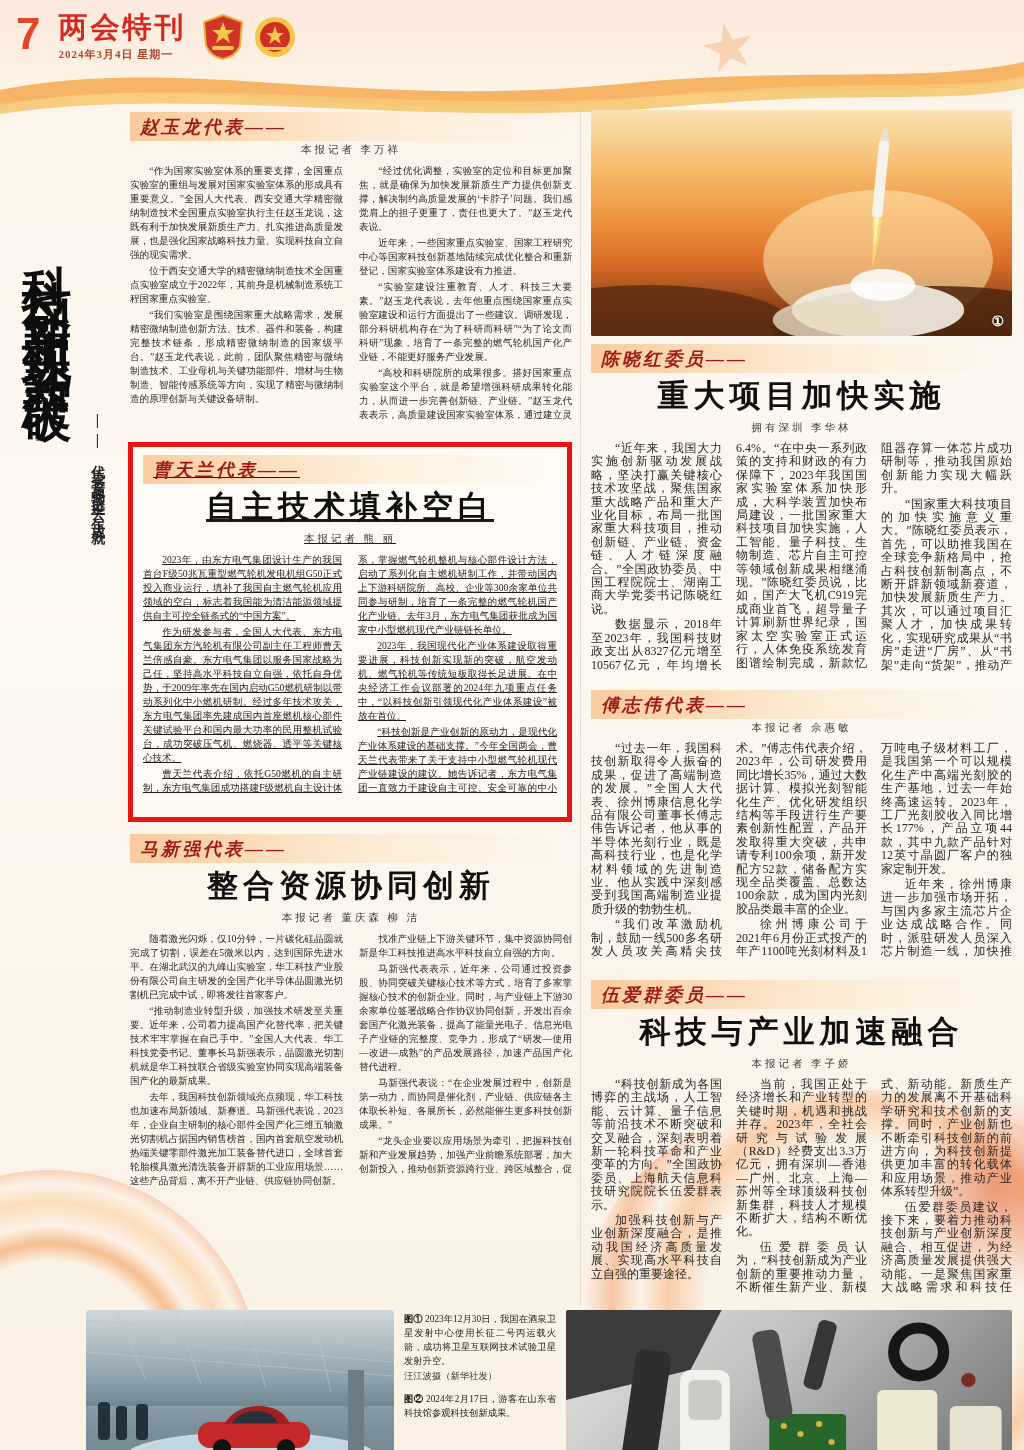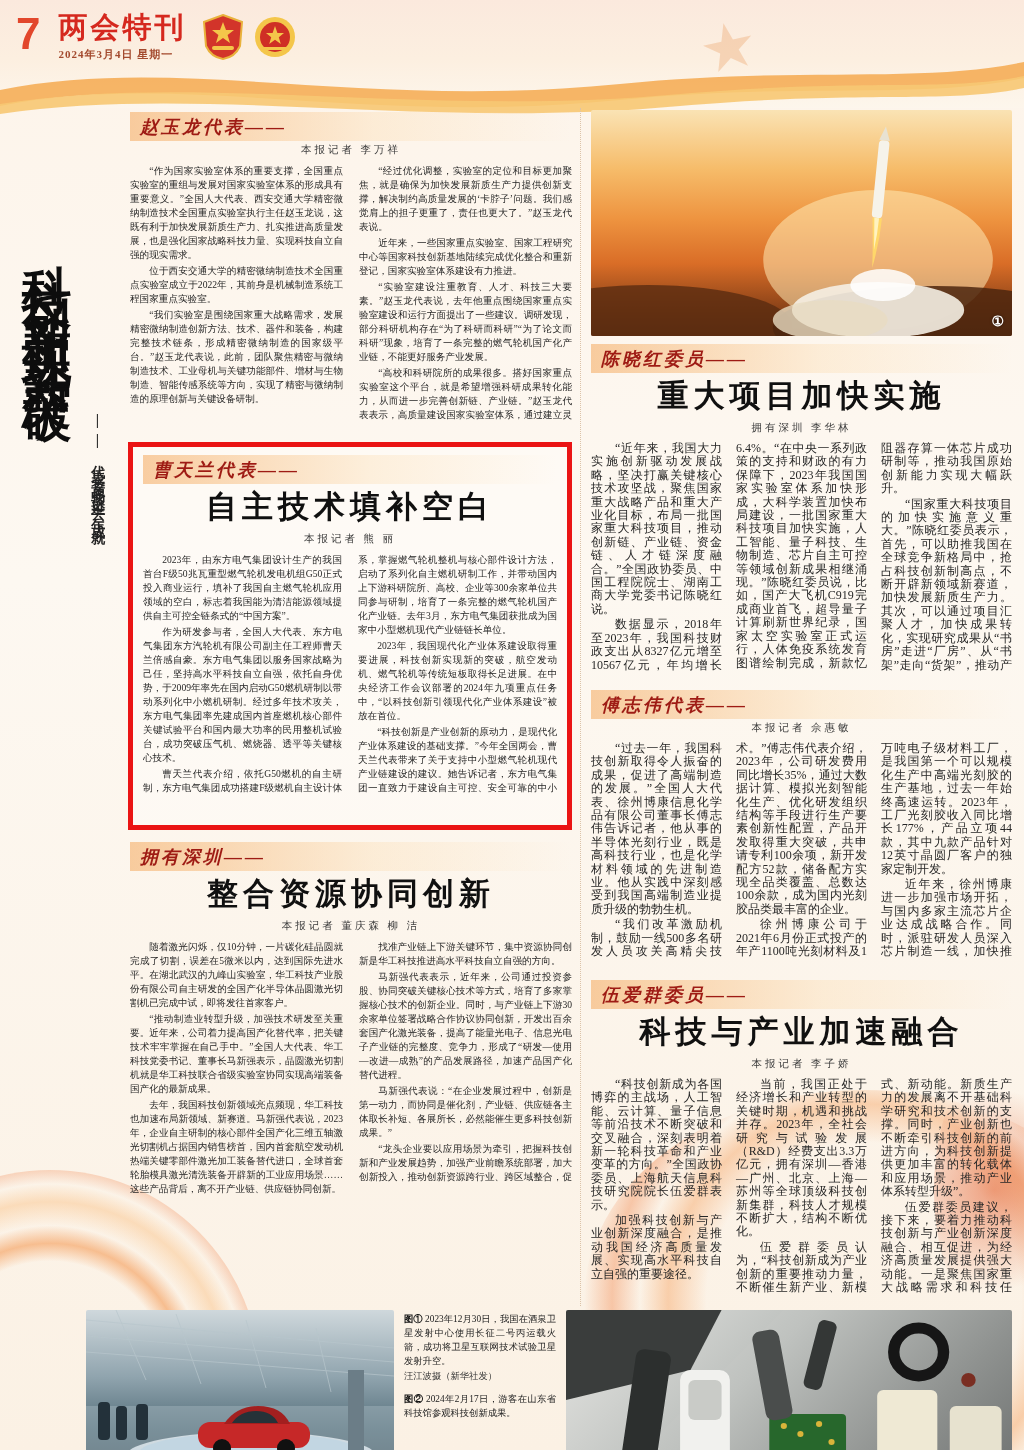--- a/index.html
+++ b/index.html
@@ -40,21 +40,21 @@
   .kicker{display:block;font-size:18px;font-weight:900;font-style:italic;color:#9e1b14;letter-spacing:3px;
         padding:3px 10px 2px;margin-bottom:2px;
         background:linear-gradient(90deg,rgba(244,168,92,.55),rgba(251,214,162,.30) 55%,rgba(251,214,162,0));}
   h2.headline{margin:2px 0 4px;text-align:center;font-size:31px;font-weight:900;letter-spacing:5px;color:#101010;}
   .byline{text-align:center;font-size:10.5px;letter-spacing:3px;color:#3c3c3c;margin:2px 0 7px;}
   .body{text-align:justify;color:#262626;overflow:hidden;
         font-family:"Liberation Serif","DejaVu Serif",serif;}
   .body p{margin:0 0 2px;text-indent:2em;}
   .cols2{column-count:2;column-gap:16px;font-size:9.6px;line-height:14px;}
   .cols3{column-count:3;column-gap:14px;font-size:12px;line-height:13.4px;}
-  .highlight{border:5px solid #ea1414;padding:8px 10px 20px;margin:20px 0 12px -2px;background:rgba(255,255,255,.35);}
+  .highlight{border:5px solid #ea1414;padding:8px 10px 12px;margin:20px 0 12px -2px;background:rgba(255,255,255,.35);text-decoration:underline;}
   
   .photo{position:relative;overflow:hidden;border-radius:2px;}
   .photo-rocket{height:226px;margin:2px 0 8px;
         background:linear-gradient(180deg,#fae3b4 0%,#f6bc6a 26%,#ee9440 48%,#d96d27 68%,#8a4218 88%,#5d2f12 100%);}
   .photo-exhibit{width:308px;flex:0 0 308px;height:100%;
         background:linear-gradient(180deg,#cfd8dc 0%,#90a4ae 38%,#546e7a 68%,#37474f 100%);}
   .photo-machine{flex:1;height:100%;
         background:linear-gradient(135deg,#e6e6e3 0%,#c2c5c2 35%,#94979400 0),linear-gradient(135deg,#e3e3e0 0%,#bfc2bf 40%,#8e918f 75%,#6e7170 100%);}
   .photo svg{position:absolute;left:0;top:0;width:100%;height:100%;}
   .photo-mark{position:absolute;font-size:14px;font-weight:700;color:#fff;text-shadow:0 0 3px rgba(0,0,0,.6);}
@@ -131,21 +131,21 @@
         <div class="body cols2" style="height:252px">
           <p>2023年，由东方电气集团设计生产的我国首台F级50兆瓦重型燃气轮机发电机组G50正式投入商业运行，填补了我国自主燃气轮机应用领域的空白，标志着我国能为清洁能源领域提供自主可控全链条式的“中国方案”。</p>
           <p>作为研发参与者，全国人大代表、东方电气集团东方汽轮机有限公司副主任工程师曹天兰倍感自豪。东方电气集团以服务国家战略为己任，坚持高水平科技自立自强，依托自身优势，于2009年率先在国内启动G50燃机研制以带动系列化中小燃机研制。经过多年技术攻关，东方电气集团率先建成国内首座燃机核心部件关键试验平台和国内最大功率的民用整机试验台，成功突破压气机、燃烧器、透平等关键核心技术。</p>
           <p>曹天兰代表介绍，依托G50燃机的自主研制，东方电气集团成功搭建F级燃机自主设计体系，掌握燃气轮机整机与核心部件设计方法，启动了系列化自主燃机研制工作，并带动国内上下游科研院所、高校、企业等300余家单位共同参与研制，培育了一条完整的燃气轮机国产化产业链。去年3月，东方电气集团获批成为国家中小型燃机现代产业链链长单位。</p>
           <p>2023年，我国现代化产业体系建设取得重要进展，科技创新实现新的突破，航空发动机、燃气轮机等传统短板取得长足进展。在中央经济工作会议部署的2024年九项重点任务中，“以科技创新引领现代化产业体系建设”被放在首位。</p>
           <p>“科技创新是产业创新的原动力，是现代化产业体系建设的基础支撑。”今年全国两会，曹天兰代表带来了关于支持中小型燃气轮机现代产业链建设的建议。她告诉记者，东方电气集团一直致力于建设自主可控、安全可靠的中小型燃机现代产业链，但也面临诸多问题和困难。建议给予中小燃机研制单位更多政策倾斜和资金支持，加大首台（套）政策力度，鼓励用户使用自主燃机；推动燃机领域人才培育，引导高端人才向企业集聚。同时，进一步明确产业链链长建设的相关政策，支持链长单位有效整合和调动产业链资源。</p>
         </div>
       </article>
 
       <article>
-        <span class="kicker">拥有深圳——</span>
+        <span class="kicker">马新强代表——</span>
         <h2 class="headline">整合资源协同创新</h2>
         <div class="byline">本报记者 董庆森 柳 洁</div>
         <div class="body cols2" style="height:256px">
           <p>随着激光闪烁，仅10分钟，一片碳化硅晶圆就完成了切割，误差在5微米以内，达到国际先进水平。在湖北武汉的九峰山实验室，华工科技产业股份有限公司自主研发的全国产化半导体晶圆激光切割机已完成中试，即将发往首家客户。</p>
           <p>“推动制造业转型升级，加强技术研发至关重要。近年来，公司着力提高国产化替代率，把关键技术牢牢掌握在自己手中。”全国人大代表、华工科技党委书记、董事长马新强表示，晶圆激光切割机就是华工科技联合省级实验室协同实现高端装备国产化的最新成果。</p>
           <p>去年，我国科技创新领域亮点频现，华工科技也加速布局新领域、新赛道。马新强代表说，2023年，企业自主研制的核心部件全国产化三维五轴激光切割机占据国内销售榜首，国内首套航空发动机热端关键零部件激光加工装备替代进口，全球首套轮胎模具激光清洗装备开辟新的工业应用场景……这些产品背后，离不开产业链、供应链协同创新。</p>
           <p>找准产业链上下游关键环节，集中资源协同创新是华工科技推进高水平科技自立自强的方向。</p>
           <p>马新强代表表示，近年来，公司通过投资参股、协同突破关键核心技术等方式，培育了多家掌握核心技术的创新企业。同时，与产业链上下游30余家单位签署战略合作协议协同创新，开发出百余套国产化激光装备，提高了能量光电子、信息光电子产业链的完整度、竞争力，形成了“研发—使用—改进—成熟”的产品发展路径，加速产品国产化替代进程。</p>
           <p>马新强代表说：“在企业发展过程中，创新是第一动力，而协同是催化剂，产业链、供应链各主体取长补短、各展所长，必然能催生更多科技创新成果。”</p>
           <p>“龙头企业要以应用场景为牵引，把握科技创新和产业发展趋势，加强产业前瞻系统部署，加大创新投入，推动创新资源跨行业、跨区域整合，促进产业链供应链创新协作，推进科技成果转化。”马新强代表说，未来华工科技将持续致力于构建协同创新体系，搭建协同攻坚平台、变革创新组织体系、打造产业生态圈和创新生态链，汇聚科技创新的澎湃动能。</p>

